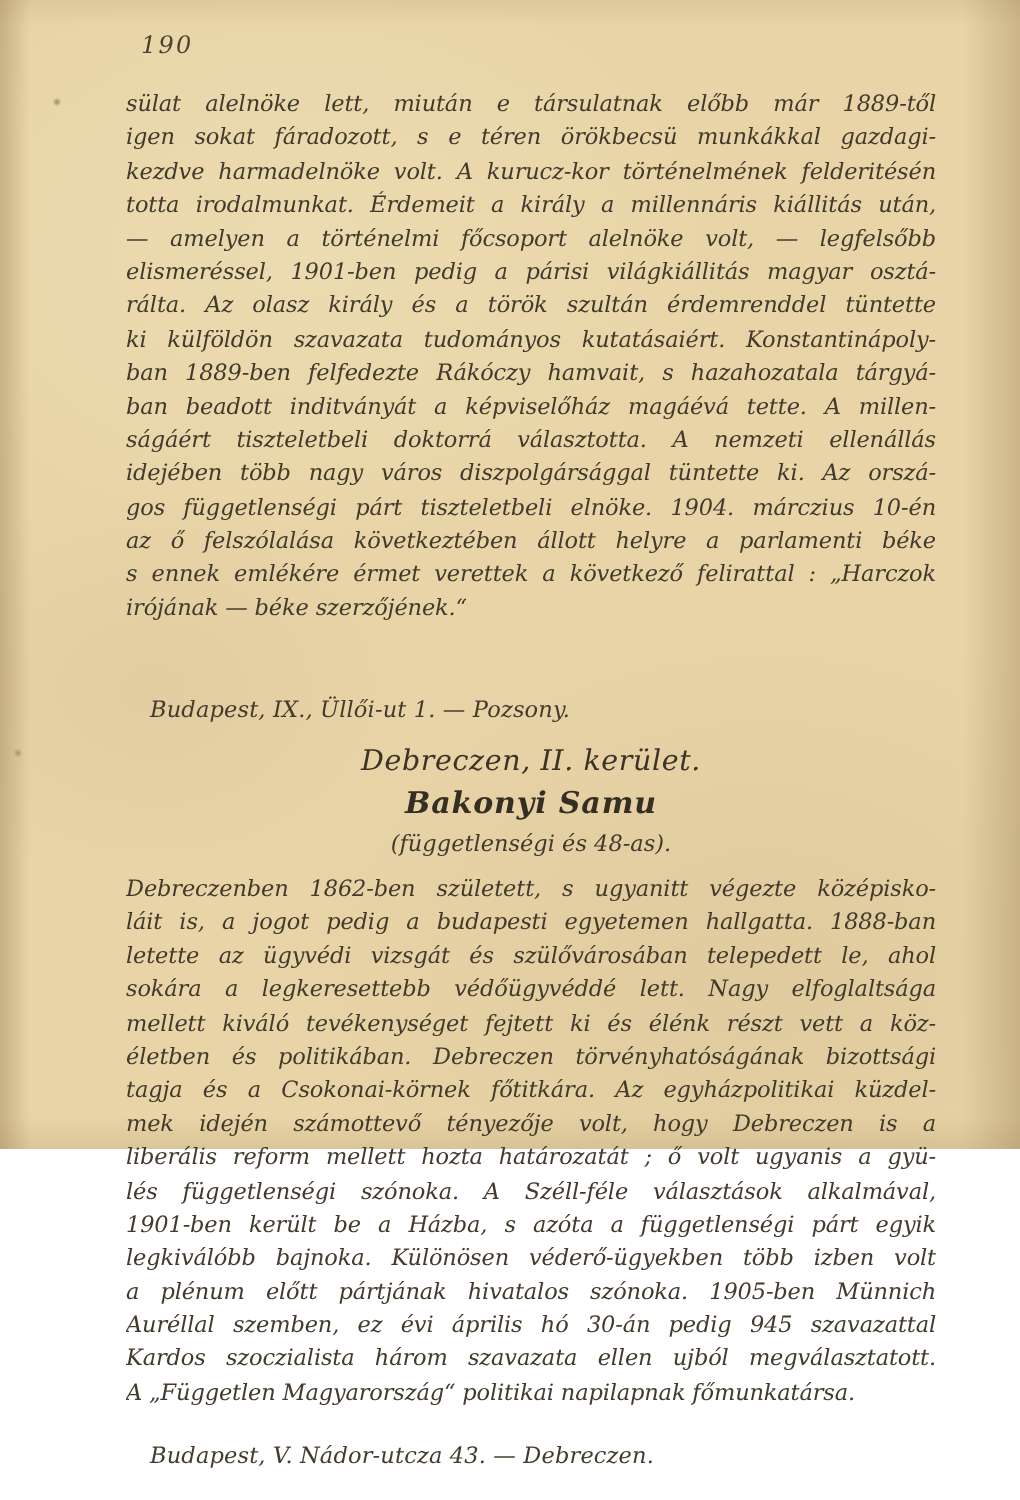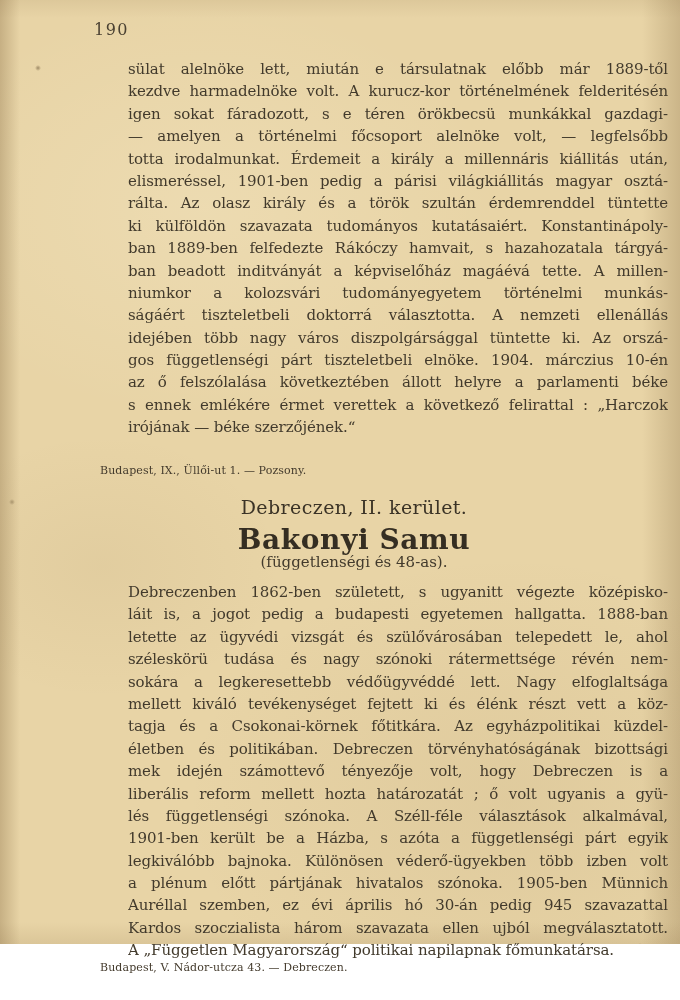--- a/index.html
+++ b/index.html
@@ -8,48 +8,48 @@
   }
   body {
     width: 680px;
     height: 1000px;
     overflow: hidden;
     font-family: "DejaVu Serif", "Liberation Serif", serif;
   }
   .page {
     position: relative;
     width: 680px;
-    height: 944px;
+    height: 766px;
     color: #423a2c;
     background-color: #e8d4a6;
     background-image:
       radial-gradient(circle 2px at 38px 68px, rgba(95,75,45,.55), rgba(95,75,45,0) 3px),
       radial-gradient(circle 2px at 12px 502px, rgba(95,75,45,.4), rgba(95,75,45,0) 3px),
       radial-gradient(circle 2px at 640px 946px, rgba(95,75,45,.35), rgba(95,75,45,0) 3px),
       linear-gradient(90deg, rgba(120,92,52,.30) 0px, rgba(120,92,52,0) 20px),
       linear-gradient(270deg, rgba(120,92,52,.26) 0px, rgba(120,92,52,0) 38px),
       linear-gradient(180deg, rgba(120,92,52,.10) 0px, rgba(120,92,52,0) 18px),
       linear-gradient(0deg, rgba(120,92,52,.12) 0px, rgba(120,92,52,0) 22px),
       radial-gradient(ellipse 420px 300px at 30% 22%, rgba(255,246,220,.20), rgba(255,246,220,0) 70%),
       radial-gradient(ellipse 500px 380px at 75% 85%, rgba(120,92,52,.08), rgba(120,92,52,0) 65%),
       radial-gradient(ellipse 300px 220px at 15% 60%, rgba(120,92,52,.06), rgba(120,92,52,0) 60%);
+    font-style: italic;
   }
   .page-number {
     position: absolute;
     left: 94px;
     top: 20px;
     font-size: 16px;
     letter-spacing: 1.5px;
     color: #4a4132;
   }
   .para {
     position: absolute;
     left: 84px;
     width: 540px;
-    margin-left: 44px;
   }
   .para .line {
     height: 22.4px;
     overflow: hidden;
     font-size: 15px;
     letter-spacing: -0.1px;
     text-align: justify;
     text-align-last: justify;
   }
   .para .line:not(.last)::after {
@@ -60,96 +60,94 @@
   }
   .para .line.last {
     text-align: center;
     text-align-last: left;
   }
   .para-1 { top: 60px; }
   .para-2 { top: 583px; }
   .address {
     position: absolute;
     left: 100px;
-    font-size: 11px;
+    font-size: 15px;
     letter-spacing: 0.1px;
     color: #443b2d;
     text-align: right;
   }
   .address-1 { top: 464px; }
   .address-2 { top: 961px; }
   .centered {
     position: absolute;
     left: 84px;
     width: 540px;
     text-align: center;
   }
   .district-heading {
     top: 496px;
     font-size: 19px;
     letter-spacing: 0.4px;
     color: #3b3326;
   }
   .deputy-name {
     top: 523px;
-    font-size: 28px;
+    font-size: 20px;
     font-weight: bold;
     letter-spacing: 0.6px;
     color: #352e22;
   }
   .party-affiliation {
     top: 553px;
     font-size: 15px;
     color: #423a2c;
   }
 </style>
 </head>
 <body>
 
 <div class="page">
 
   <div class="page-number">190</div>
 
   <div class="para para-1">
       <div class="line">sülat alelnöke lett, miután e társulatnak előbb már 1889-től</div>
+      <div class="line">igen sokat fáradozott, s e téren örökbecsü munkákkal gazdagi-</div>
       <div class="line">kezdve harmadelnöke volt. A kurucz-kor történelmének felderitésén</div>
-      <div class="line">igen sokat fáradozott, s e téren örökbecsü munkákkal gazdagi-</div>
+      <div class="line">totta irodalmunkat. Érdemeit a király a millennáris kiállitás után,</div>
       <div class="line">— amelyen a történelmi főcsoport alelnöke volt, — legfelsőbb</div>
-      <div class="line">totta irodalmunkat. Érdemeit a király a millennáris kiállitás után,</div>
       <div class="line">elismeréssel, 1901-ben pedig a párisi világkiállitás magyar osztá-</div>
       <div class="line">rálta. Az olasz király és a török szultán érdemrenddel tüntette</div>
       <div class="line">ki külföldön szavazata tudományos kutatásaiért. Konstantinápoly-</div>
       <div class="line">ban 1889-ben felfedezte Rákóczy hamvait, s hazahozatala tárgyá-</div>
       <div class="line">ban beadott inditványát a képviselőház magáévá tette. A millen-</div>
-      <div class="line">niumkor a kolozsvári tudományegyetem történelmi munkás-</div>
       <div class="line">ságáért tiszteletbeli doktorrá választotta. A nemzeti ellenállás</div>
       <div class="line">idejében több nagy város diszpolgársággal tüntette ki. Az orszá-</div>
       <div class="line">gos függetlenségi párt tiszteletbeli elnöke. 1904. márczius 10-én</div>
       <div class="line">az ő felszólalása következtében állott helyre a parlamenti béke</div>
       <div class="line">s ennek emlékére érmet verettek a következő felirattal : „Harczok</div>
       <div class="line last">irójának — béke szerzőjének.“</div>
     </div>
 
   <div class="address address-1">Budapest, IX., Üllői-ut 1. — Pozsony.</div>
 
   <div class="centered district-heading">Debreczen, II. kerület.</div>
 
   <div class="centered deputy-name">Bakonyi Samu</div>
 
   <div class="centered party-affiliation">(függetlenségi és 48-as).</div>
 
   <div class="para para-2">
       <div class="line">Debreczenben 1862-ben született, s ugyanitt végezte középisko-</div>
       <div class="line">láit is, a jogot pedig a budapesti egyetemen hallgatta. 1888-ban</div>
       <div class="line">letette az ügyvédi vizsgát és szülővárosában telepedett le, ahol</div>
-      <div class="line">széleskörü tudása és nagy szónoki rátermettsége révén nem-</div>
       <div class="line">sokára a legkeresettebb védőügyvéddé lett. Nagy elfoglaltsága</div>
       <div class="line">mellett kiváló tevékenységet fejtett ki és élénk részt vett a köz-</div>
+      <div class="line">életben és politikában. Debreczen törvényhatóságának bizottsági</div>
       <div class="line">tagja és a Csokonai-körnek főtitkára. Az egyházpolitikai küzdel-</div>
-      <div class="line">életben és politikában. Debreczen törvényhatóságának bizottsági</div>
       <div class="line">mek idején számottevő tényezője volt, hogy Debreczen is a</div>
       <div class="line">liberális reform mellett hozta határozatát ; ő volt ugyanis a gyü-</div>
       <div class="line">lés függetlenségi szónoka. A Széll-féle választások alkalmával,</div>
       <div class="line">1901-ben került be a Házba, s azóta a függetlenségi párt egyik</div>
       <div class="line">legkiválóbb bajnoka. Különösen véderő-ügyekben több izben volt</div>
       <div class="line">a plénum előtt pártjának hivatalos szónoka. 1905-ben Münnich</div>
       <div class="line">Auréllal szemben, ez évi április hó 30-án pedig 945 szavazattal</div>
       <div class="line">Kardos szoczialista három szavazata ellen ujból megválasztatott.</div>
       <div class="line last">A „Független Magyarország“ politikai napilapnak főmunkatársa.</div>
     </div>

